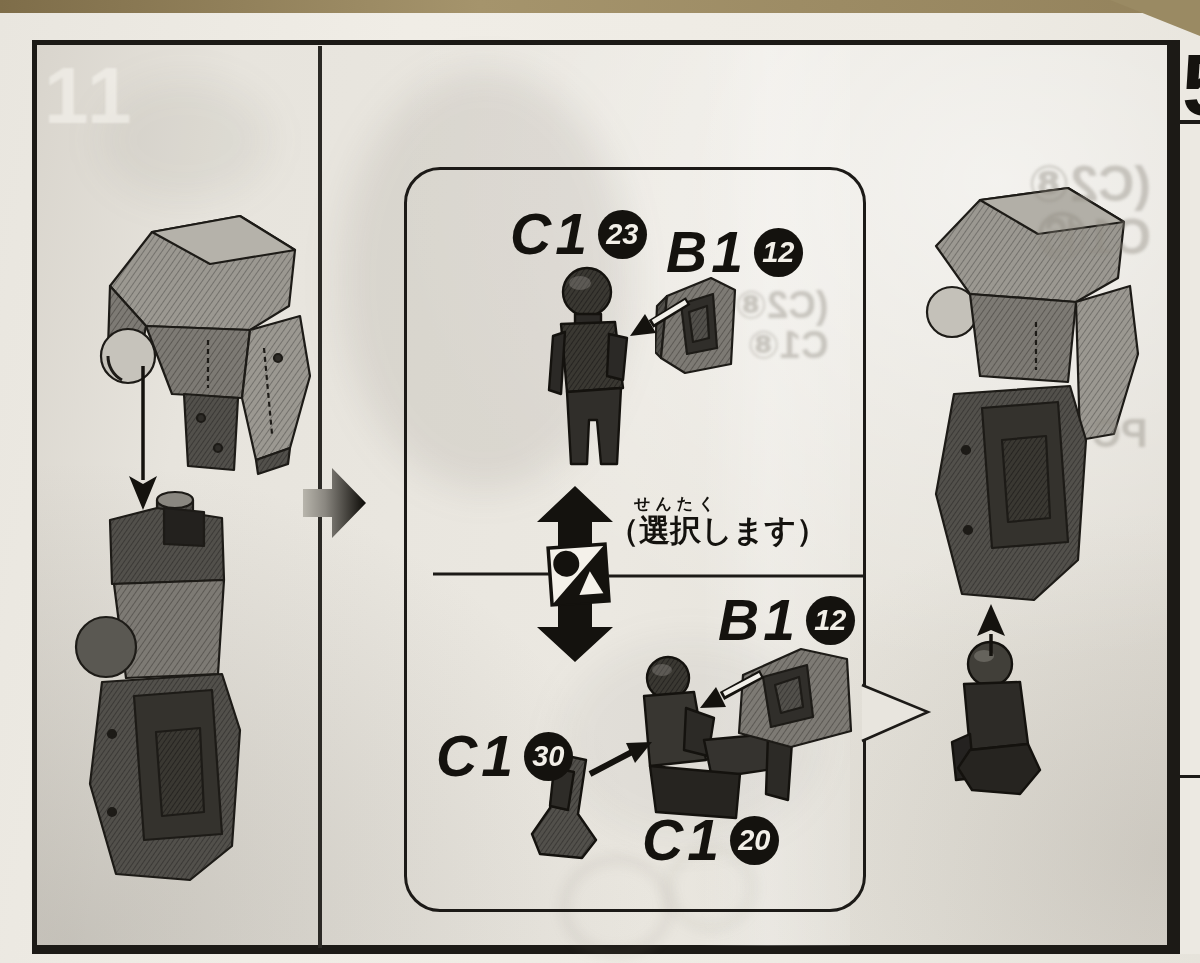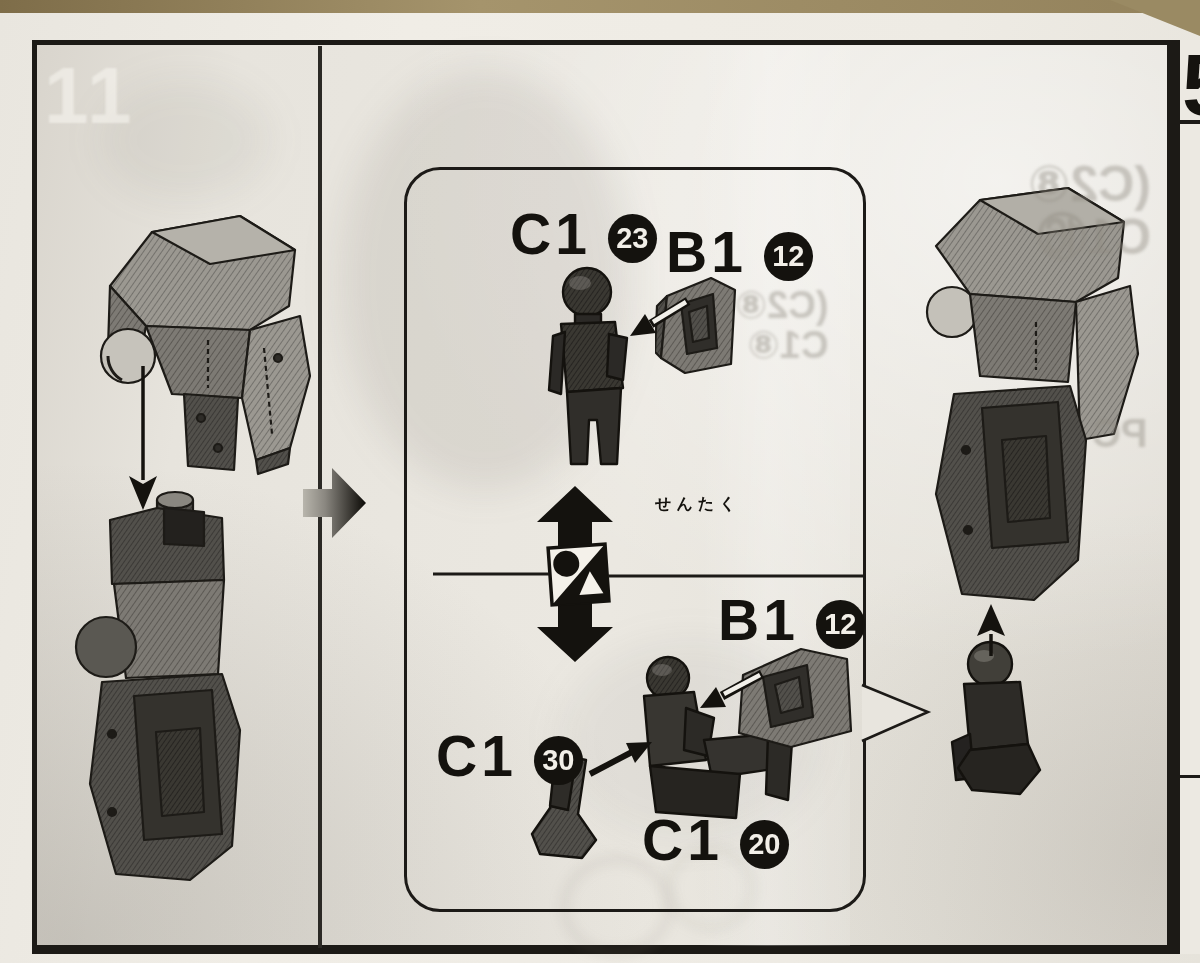--- a/index.html
+++ b/index.html
@@ -54,29 +54,29 @@
     position:absolute;left:2px;top:-6px;font-size:88px;font-weight:bold;color:#15130f;
     letter-spacing:0;
   }
   .next-line{position:absolute;left:0;width:20px;background:#1c1a17;}
   
   .sel-box{
     left:404px;top:167px;width:462px;height:745px;box-sizing:border-box;
     border:3px solid #1c1a17;border-radius:36px;background:transparent;
   }
   
-  .part-label{display:flex;align-items:flex-end;gap:17px;color:#14120e;}
+  .part-label{display:flex;align-items:center;gap:7px;color:#14120e;font-style:italic;}
   .part-code{font-size:57px;font-weight:bold;letter-spacing:4px;line-height:1;}
   .circled{
     width:49px;height:49px;border-radius:50%;background:#14120e;color:#f2efe8;
     display:flex;align-items:center;justify-content:center;
     font-size:29px;font-weight:bold;flex:0 0 auto;
   }
   
-  .chooser{color:#14120e;margin-left:21px;}
+  .chooser{color:#14120e;}
   .furigana{position:absolute;left:26px;top:0;font-size:16px;font-weight:bold;letter-spacing:5px;}
   .jp{position:absolute;left:0;top:16px;font-size:31px;font-weight:bold;letter-spacing:0px;white-space:nowrap;}
   .en{position:absolute;left:8px;top:50px;font-size:28px;font-weight:bold;white-space:nowrap;}
   svg{display:block;}
   .overlay{position:absolute;left:0;top:0;pointer-events:none;}
 </style>
 </head>
 <body>
 
 <svg width="0" height="0" style="position:absolute" aria-hidden="true">
@@ -272,20 +272,21 @@
   <span class="part-code">C1</span>
   <span class="circled">30</span>
 </div>
 <div class="abs part-label" style="left:642px;top:812px;">
   <span class="part-code">C1</span>
   <span class="circled">20</span>
 </div>
 
 <div class="abs chooser" style="left:608px;top:494px;width:240px;height:90px;">
   <span class="furigana">せんたく</span>
+  <span class="jp">（選択します）</span>
 </div>
 
 <div class="abs ghost-txt" style="left:735px;top:286px;font-size:38px;">
   <div>(C2⑧</div>
   <div>C1⑧</div>
 </div>
 <div class="abs ghost-txt" style="left:1028px;top:158px;font-size:50px;">
   <div>(C2⑧</div>
   <div>C1⑯</div>
 </div>

